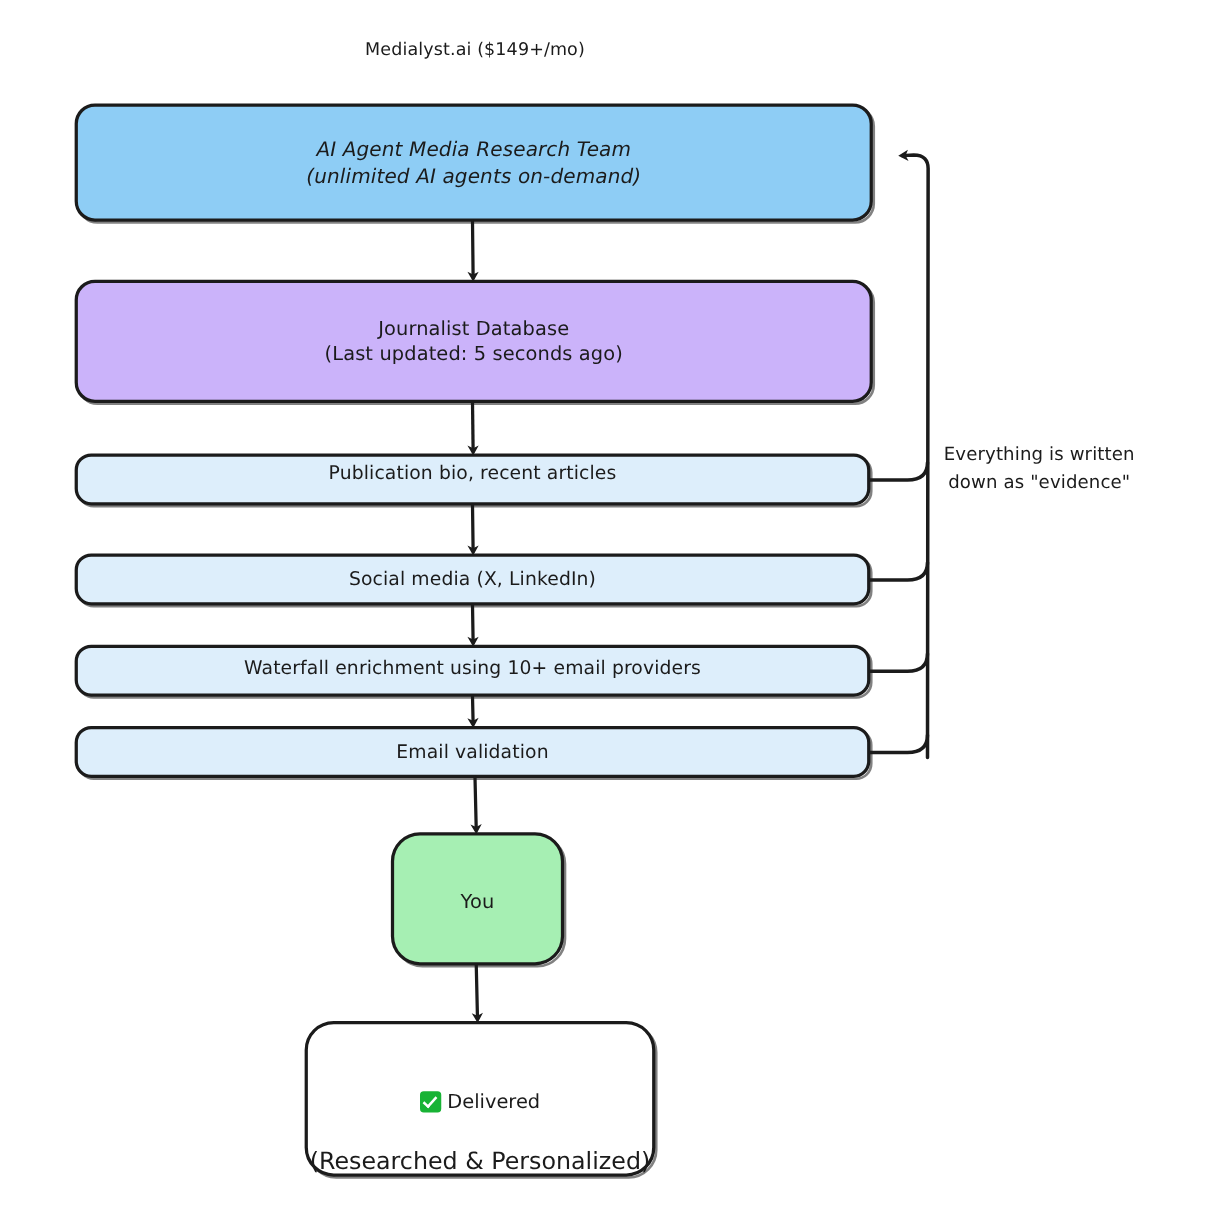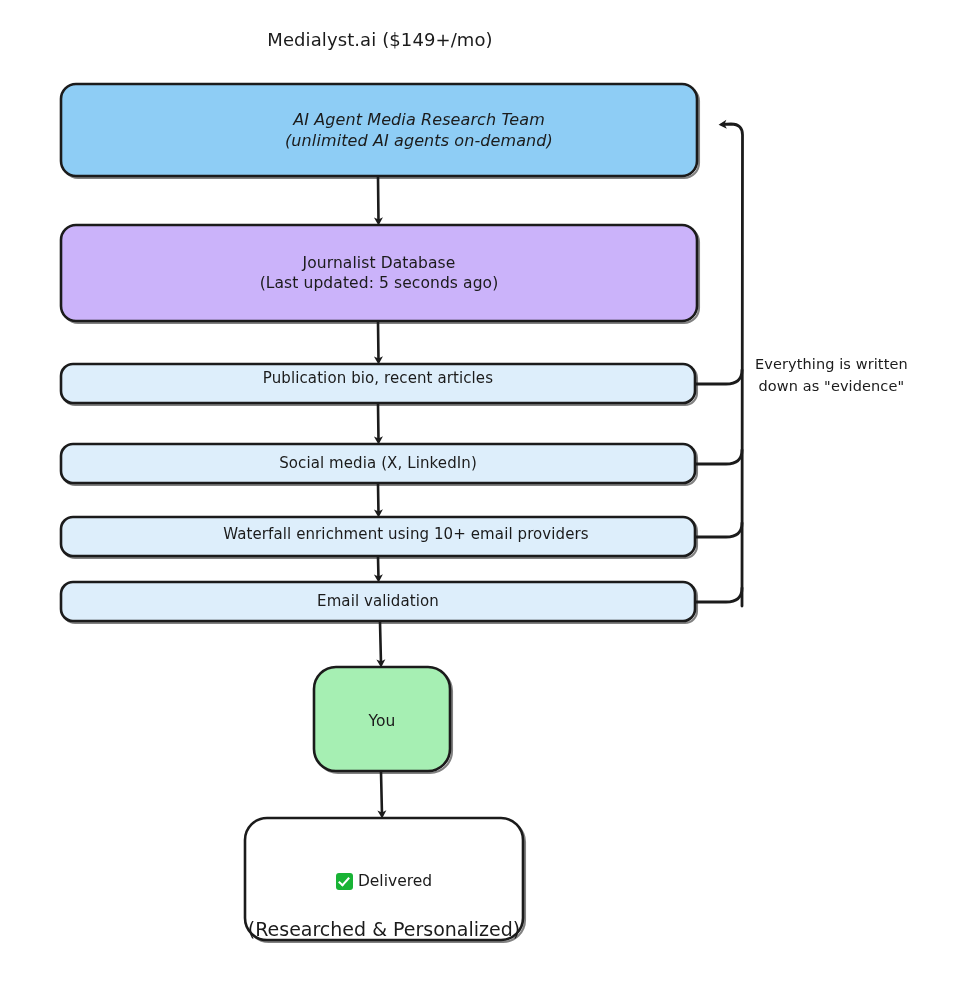--- a/index.html
+++ b/index.html
@@ -20,25 +20,25 @@
     position:absolute;
     display:flex;align-items:center;justify-content:center;
     text-align:center;
     line-height:1.32;
     letter-spacing:.1px;
     pointer-events:none;
     white-space:pre-line;
   }
   .diagram-title{
     left:170px;top:26px;width:420px;height:28px;
-    font-size:18px;
+    font-size:14px;
     justify-content:center;
   }
   .box-text{font-size:15.5px;}
-  .box-text.italic{font-style:italic;font-size:16px;padding-left:40px;}
+  .box-text.italic{font-style:italic;font-size:16px;}
   .bar-text{font-size:15px;}
   .you-text{font-size:15.5px;}
   .note-text{
     left:755px;top:354px;width:220px;height:56px;
     font-size:14.5px;
     text-align:center;justify-content:flex-start;align-items:flex-start;
     line-height:1.5;
   }
   .delivered-line1{font-size:15.5px;}
   .delivered-line2{font-size:19px;}
@@ -121,21 +121,21 @@
   <div class="lbl box-text italic" style="left:61px;top:84px;width:636px;height:92px;">AI Agent Media Research Team
 (unlimited AI agents on-demand)</div>
 
   <div class="lbl box-text" style="left:61px;top:225px;width:636px;height:96px;">Journalist Database
 (Last updated: 5 seconds ago)</div>
 
   <div class="lbl bar-text" style="left:61px;top:364px;width:634px;height:29px;">Publication bio, recent articles</div>
 
   <div class="lbl bar-text" style="left:61px;top:444px;width:634px;height:39px;">Social media (X, LinkedIn)</div>
 
-  <div class="lbl bar-text" style="left:61px;top:517px;width:634px;height:35px;padding-left:28px;">Waterfall enrichment using 10+ email providers</div>
+  <div class="lbl bar-text" style="left:61px;top:517px;width:634px;height:35px;">Waterfall enrichment using 10+ email providers</div>
 
   <div class="lbl bar-text" style="left:61px;top:582px;width:634px;height:39px;">Email validation</div>
 
   <div class="lbl you-text" style="left:314px;top:667px;width:136px;height:108px;">You</div>
 
   <div style="position:absolute;left:245px;top:818px;width:278px;height:122px;
               display:flex;flex-direction:column;align-items:center;justify-content:flex-end;gap:28px;">
     <div class="delivered-line1" style="display:flex;align-items:center;justify-content:center;">
       <span class="check"></span>
       <span>Delivered</span>

